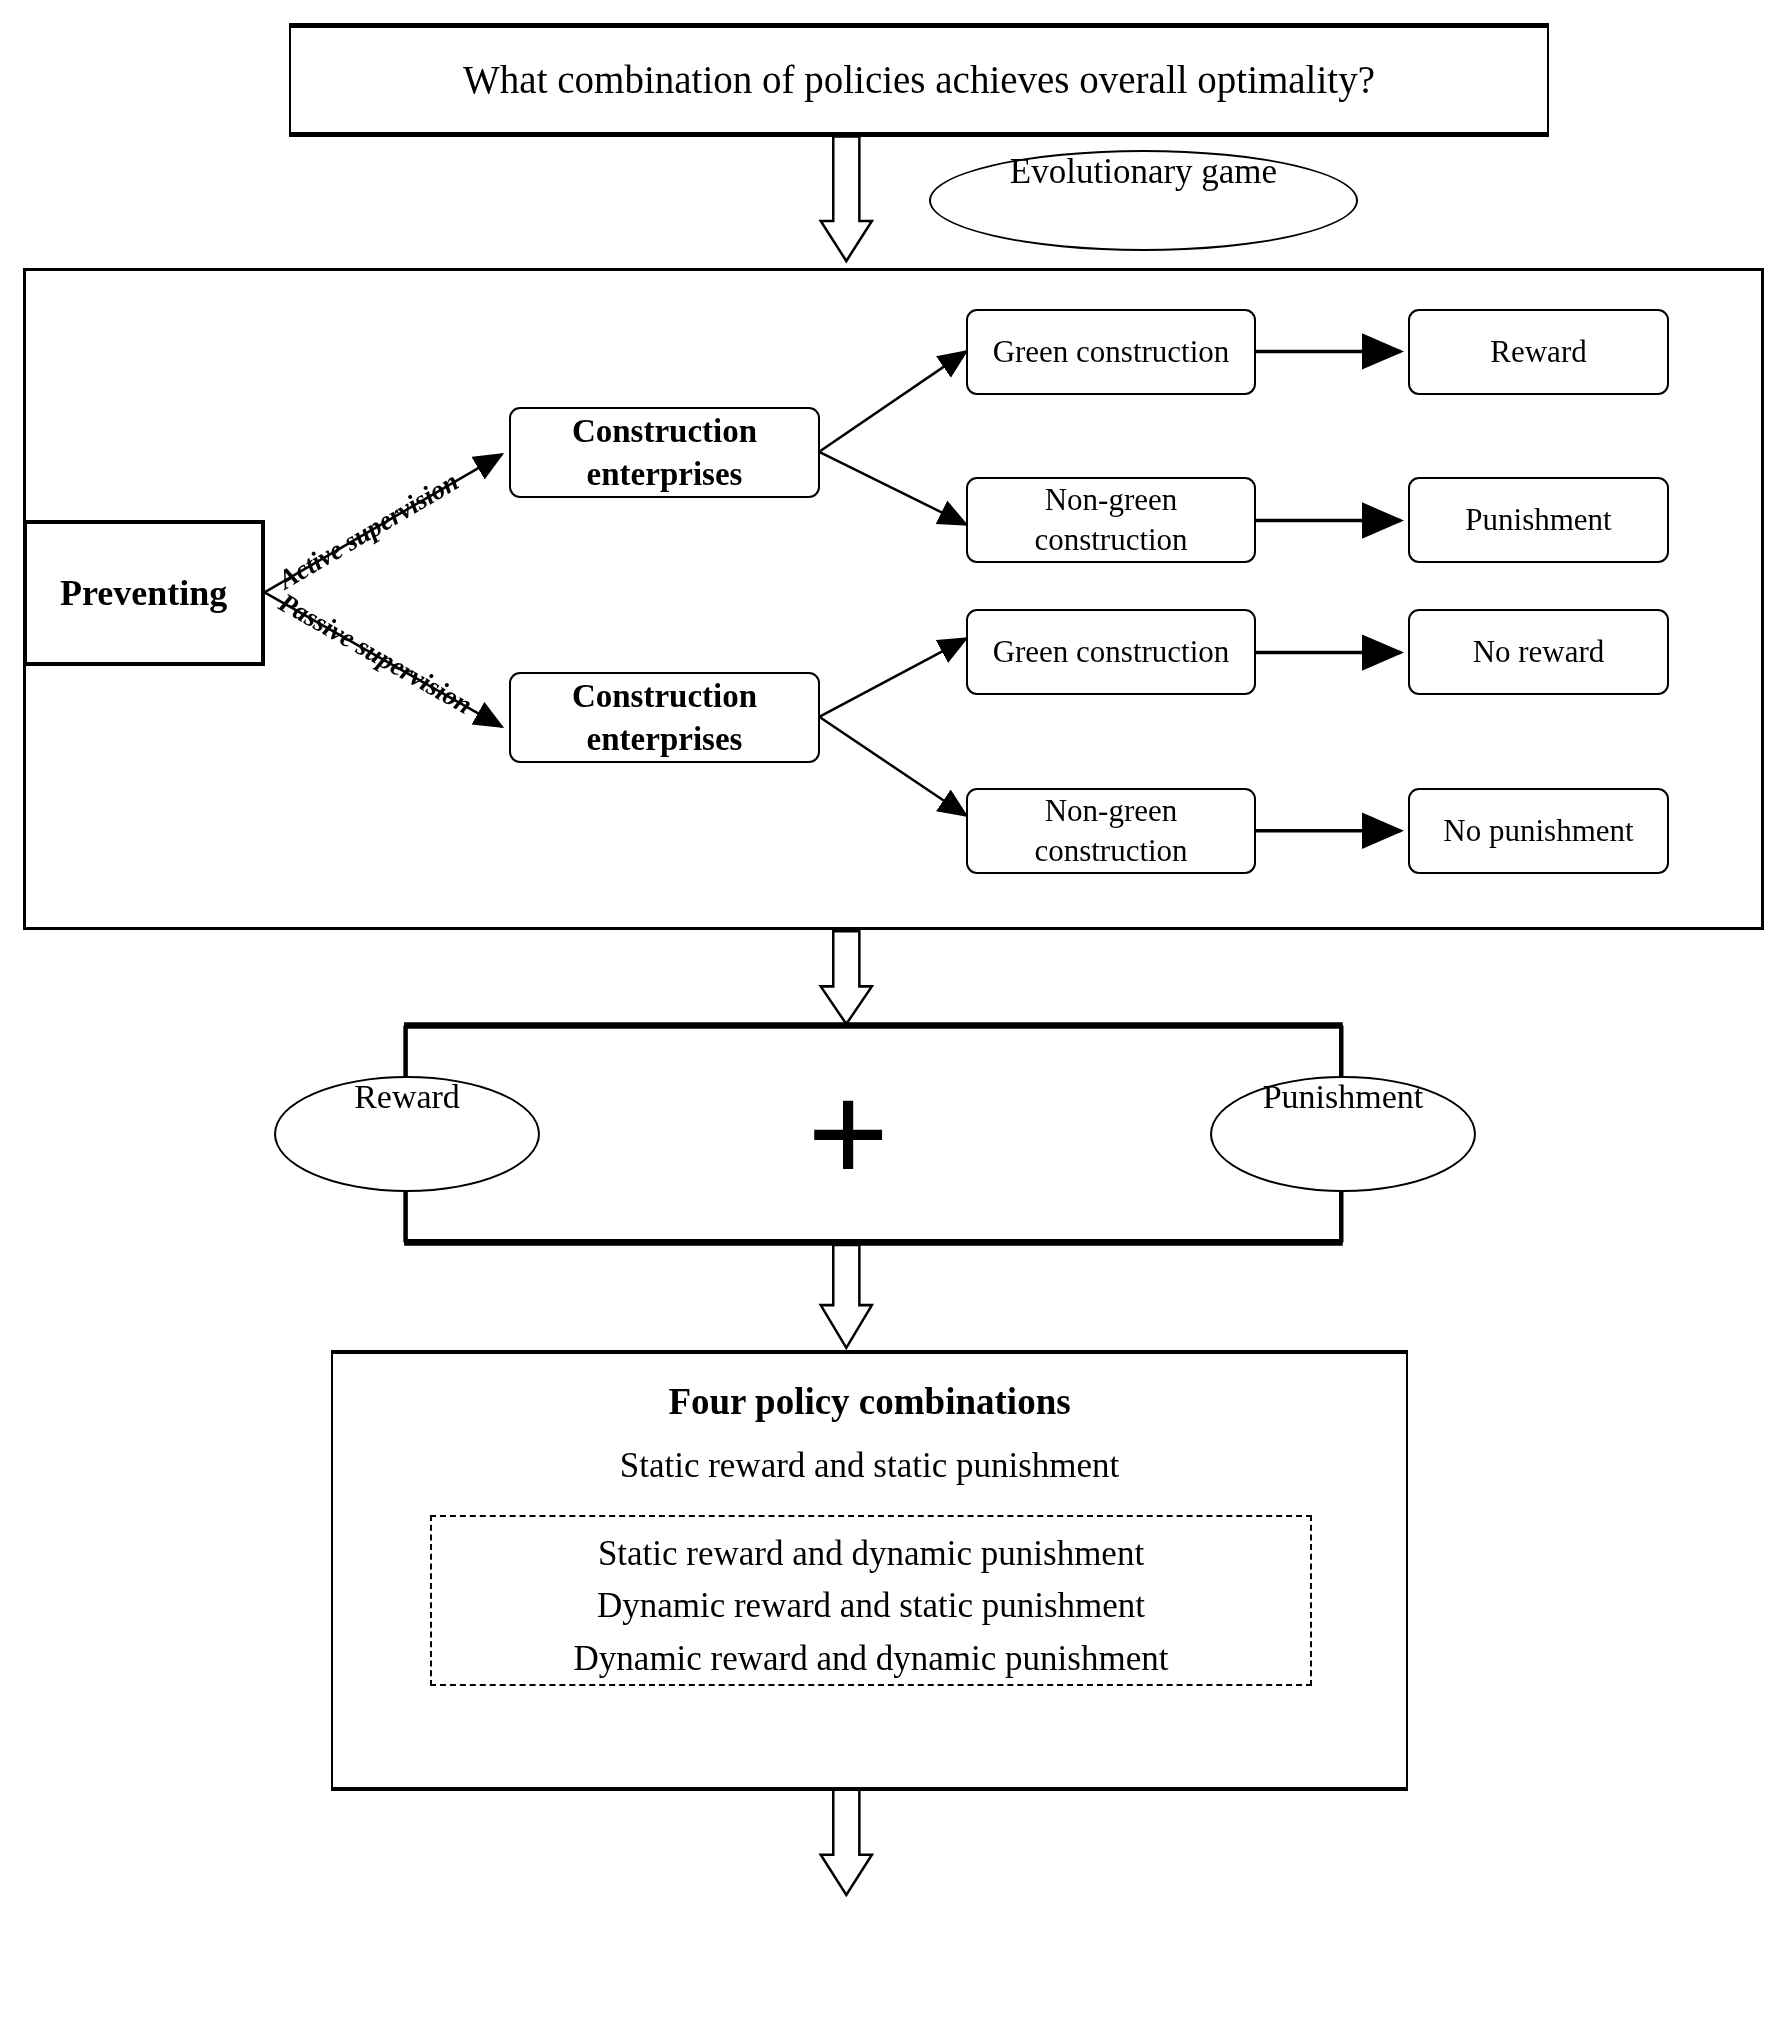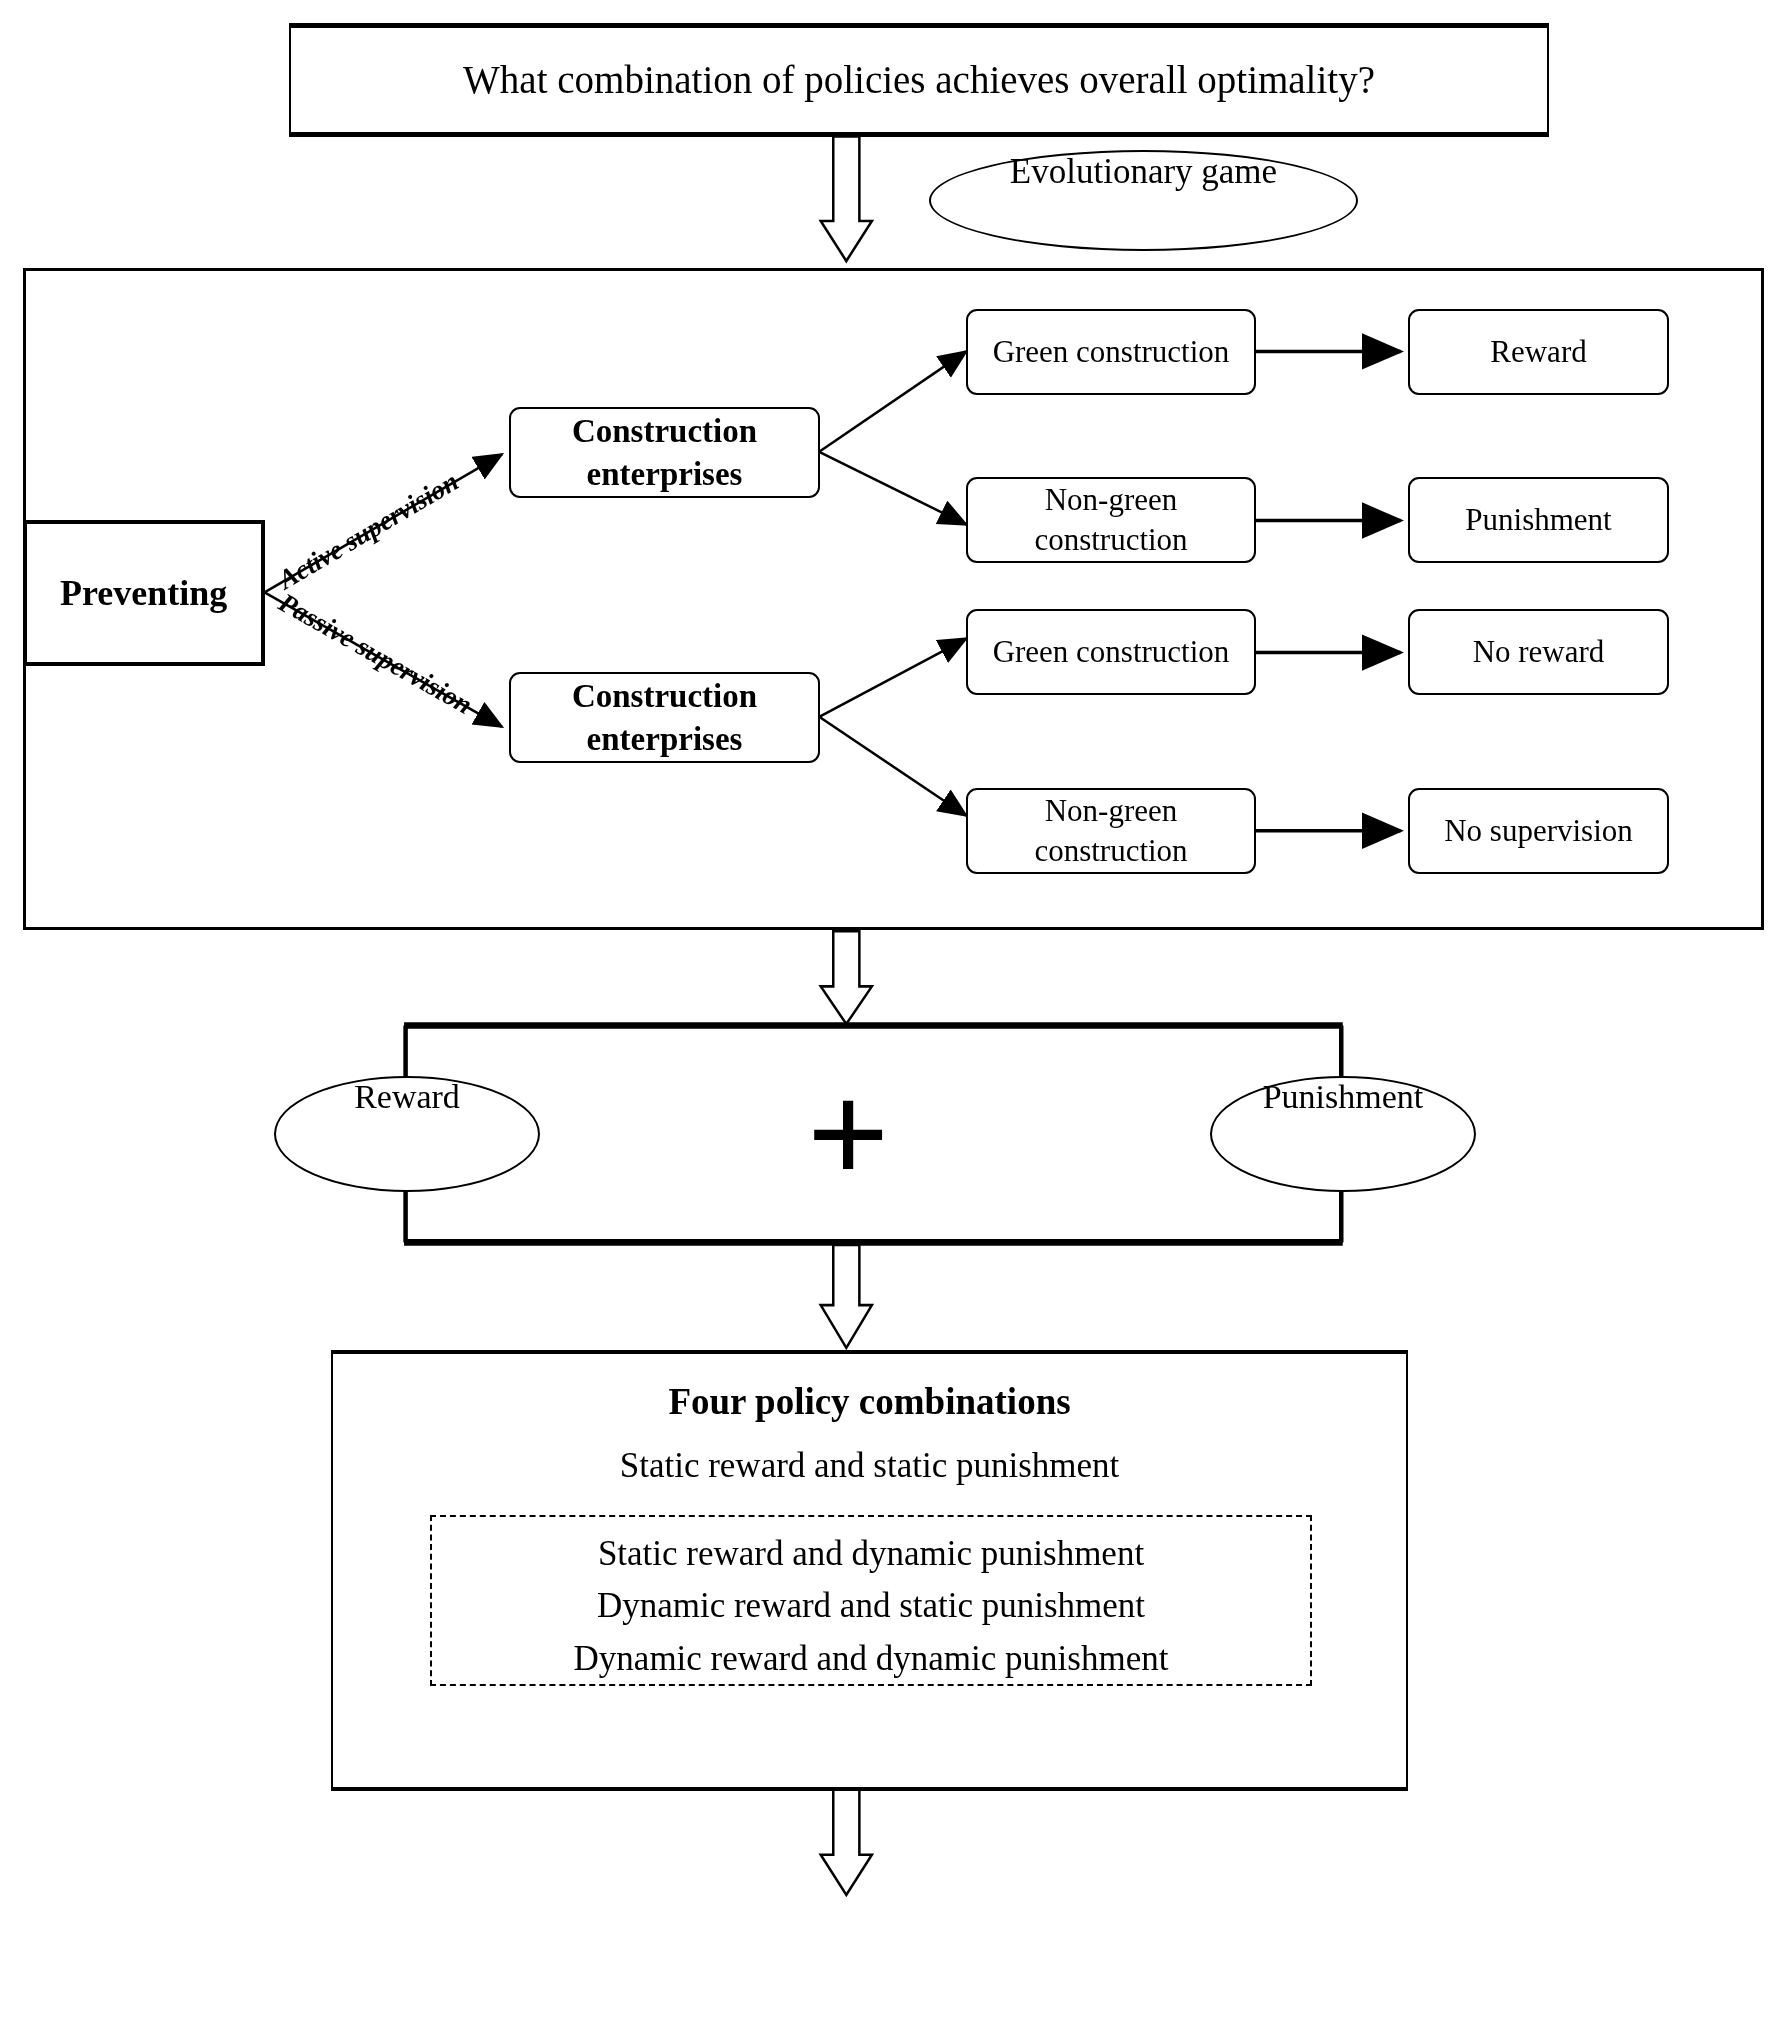--- a/index.html
+++ b/index.html
@@ -191,21 +191,21 @@
     <span>Green construction</span>
   </div>
   <div class="node thin" style="left:1408px; top:609px; width:261px; height:86px; font-size:31px;">
     <span>No reward</span>
   </div>
 
   <div class="node thin" style="left:966px; top:788px; width:290px; height:86px; font-size:31px;">
     <span>Non-green construction</span>
   </div>
   <div class="node thin" style="left:1408px; top:788px; width:261px; height:86px; font-size:31px;">
-    <span>No supervision</span>
+    <span>No punishment</span>
   </div>
 
   <div class="ell" style="left:274px; top:1076px; width:266px; height:116px; font-size:34px; border-width:2px;">
     <span>Reward</span>
   </div>
 
   <div class="plus" style="left:803px; top:1062px; width:90px; text-align:center; font-size:146px;">
     <span>+</span>
   </div>
 

